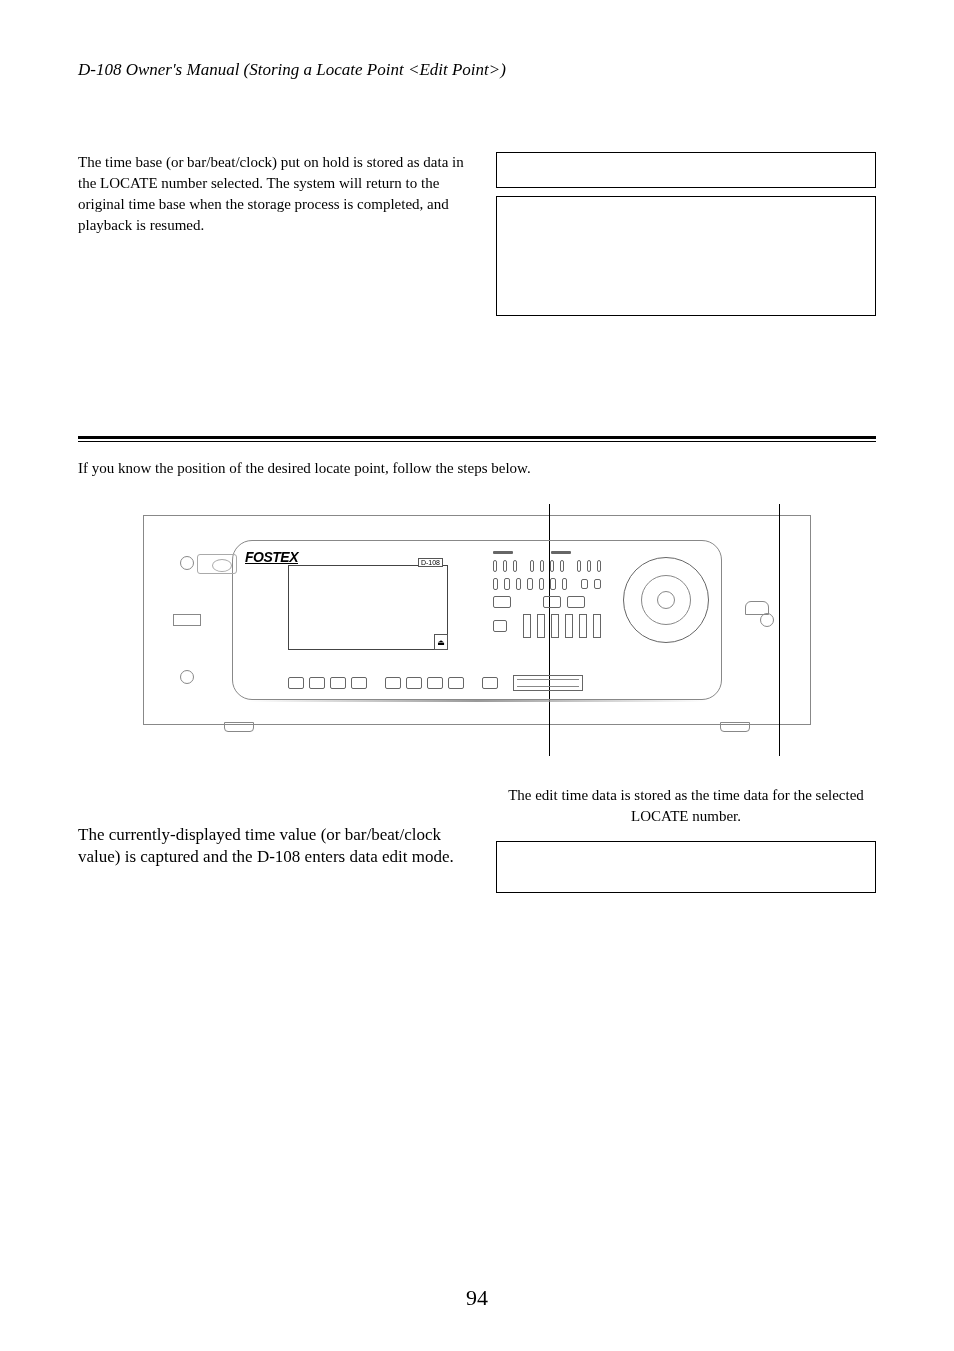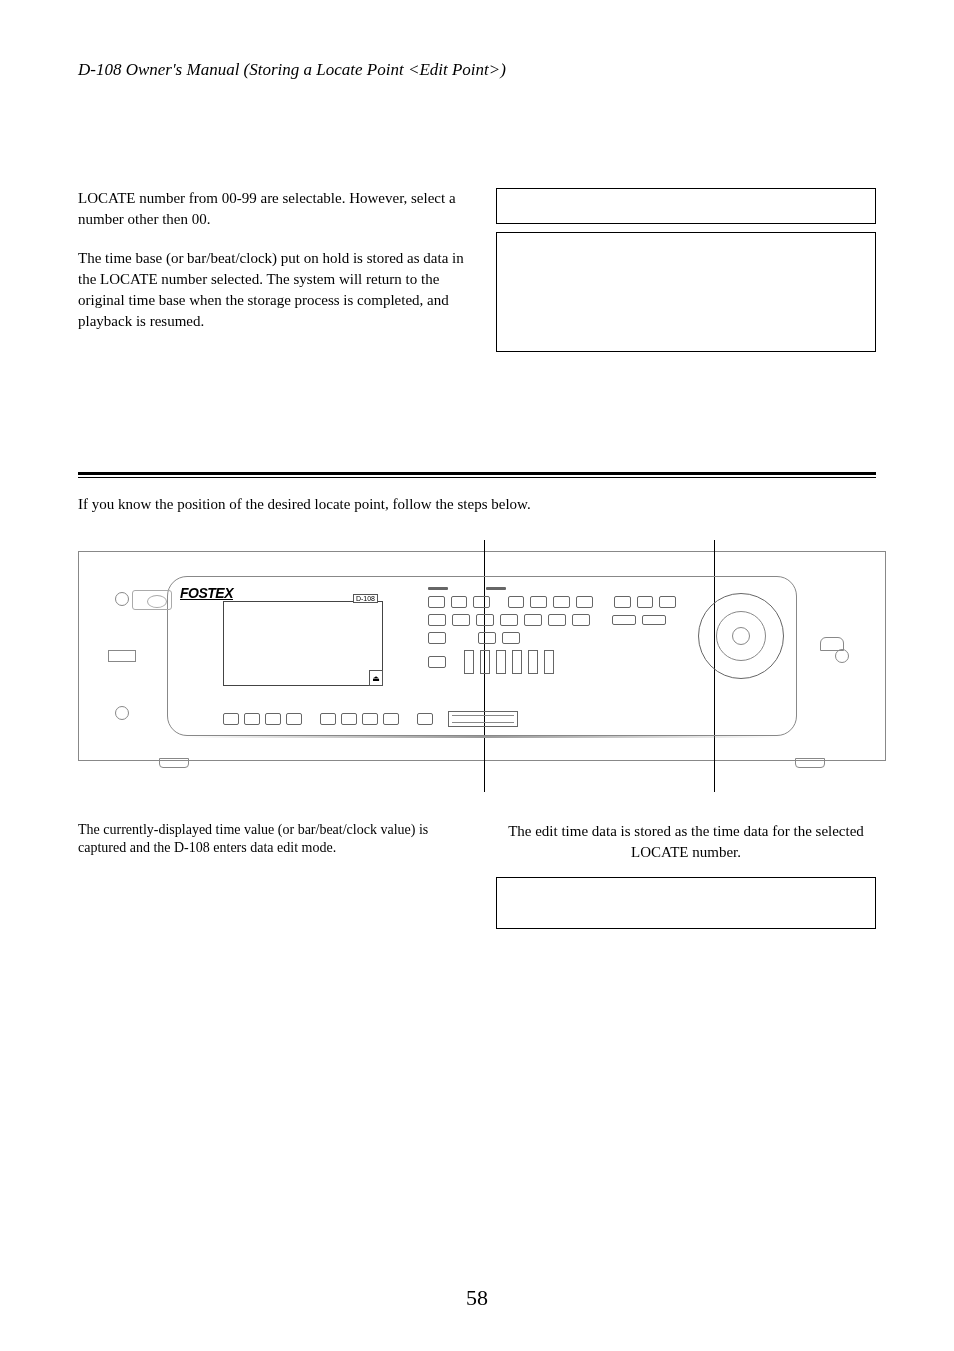--- a/index.html
+++ b/index.html
@@ -8,21 +8,21 @@
       height: 1351px;
       background: #fff;
       font-family: Georgia, 'Times New Roman', serif;
       color: #000;
       position: relative;
       padding: 60px 78px 40px 78px;
     }
     .header {
       font-style: italic;
       font-size: 17px;
-      margin-bottom: 108px;
+      margin-bottom: 72px;
       font-weight: 500;
     }
     .top-section {
       display: flex;
       gap: 30px;
       margin-bottom: 120px;
     }
     .top-left {
       flex: 1;
       font-size: 15px;
@@ -50,21 +50,21 @@
       margin-bottom: 18px;
     }
     .mid-text {
       font-size: 15px;
       margin-bottom: 38px;
     }
     .device-container {
       border: 1px solid #888;
       padding: 8px;
       margin: 4px auto 60px auto;
-      width: 808px;
+      width: 668px;
       height: 210px;
       position: relative;
       display: flex;
       align-items: center;
       gap: 10px;
     }
     .device-side {
       width: 70px;
       height: 100%;
       display: flex;
@@ -236,22 +236,23 @@
       left: 3px; right: 3px;
       border-top: 1px solid #888;
       border-bottom: 1px solid #888;
     }
     .bottom-columns {
       display: flex;
       gap: 30px;
     }
     .bot-left {
       flex: 1;
-      font-size: 14px;
+      font-size: 17px;
       line-height: 1.3;
+      margin-top: 39px;
     }
     .bot-right {
       width: 380px;
       font-size: 15px;
       line-height: 1.4;
       text-align: center;
     }
     .bot-right p {
       margin-bottom: 14px;
     }
@@ -311,21 +312,20 @@
     .vm1{ left: 405px; }
     .vm2{ left: 635px; }
   </style>
 </head>
 <body>
 
 <div class="header">D-108 Owner's Manual (Storing a Locate Point &lt;Edit Point&gt;)</div>
 
 <div class="top-section">
   <div class="top-left">
-    <p>LOCATE number from 00-99 are selectable.  However, select a number other then 00.</p>
     <p>The time base (or bar/beat/clock) put on hold is stored as data in the LOCATE number selected.  The system will return to the original time base when the storage process is completed, and playback is resumed.</p>
   </div>
   <div class="top-right">
     <div class="box-small"></div>
     <div class="box-large"></div>
   </div>
 </div>
 
 <div class="divider"></div>
 
@@ -431,13 +431,13 @@
 <div class="bottom-columns">
   <div class="bot-left">
     <p>The currently-displayed time value (or bar/beat/clock value) is captured and the D-108 enters data edit mode.</p>
   </div>
   <div class="bot-right">
     <p>The edit time data is stored as the time data for the selected LOCATE number.</p>
     <div class="box-med"></div>
   </div>
 </div>
 
-<div class="page-num">58</div>
+<div class="page-num">94</div>
 
 </body></html>

